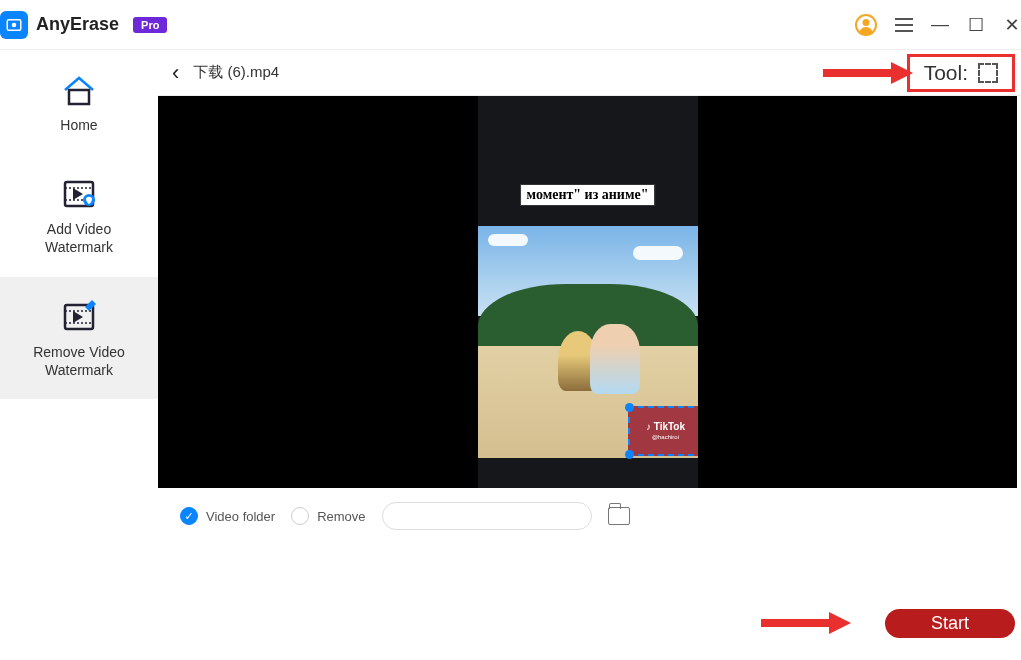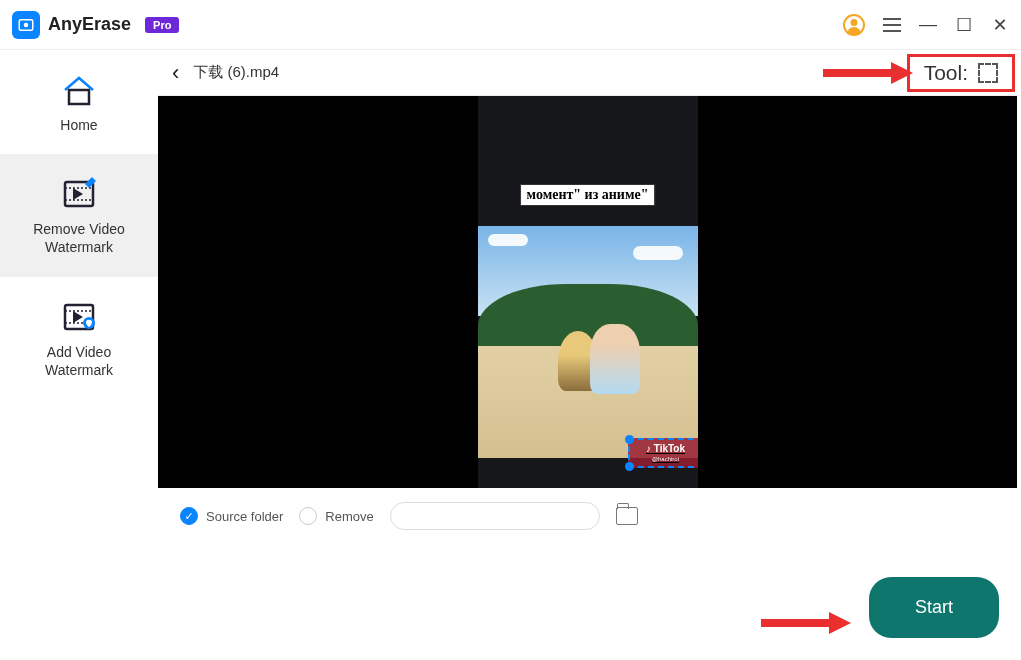--- a/index.html
+++ b/index.html
@@ -1,18 +1,18 @@
 <!DOCTYPE html>
 <html><head>
   <meta charset="utf-8">
   <style>
     * { margin: 0; padding: 0; box-sizing: border-box; font-family: -apple-system, BlinkMacSystemFont, "Segoe UI", Arial, sans-serif; }
     body { width: 1021px; height: 660px; background: #fff; overflow: hidden; }
 
-    .titlebar { height: 50px; display: flex; align-items: center; padding: 0 12px; border-bottom: 1px solid #eee; }
+    .titlebar { height: 50px; display: flex; align-items: center; padding: 0 0; border-bottom: 1px solid #eee; }
     .logo-area { display: flex; align-items: center; gap: 8px; }
     .app-logo { width: 28px; height: 28px; background: #0a84ff; border-radius: 6px; display:flex; align-items:center; justify-content:center; }
     .app-name { font-size: 18px; font-weight: 600; color: #222; }
     .pro-badge { background: #6d28d9; color: #fff; font-size: 11px; font-weight: 700; padding: 2px 8px; border-radius: 3px; margin-left: 6px; }
     .titlebar-right { margin-left: auto; display: flex; align-items: center; gap: 18px; }
     .user-icon { width: 22px; height: 22px; border: 2px solid #f5a623; border-radius: 50%; position: relative; }
     .user-icon::before { content: ""; position: absolute; top: 3px; left: 50%; transform: translateX(-50%); width: 7px; height: 7px; background: #f5a623; border-radius: 50%; }
     .user-icon::after { content: ""; position: absolute; bottom: 0; left: 50%; transform: translateX(-50%); width: 14px; height: 7px; background: #f5a623; border-radius: 7px 7px 0 0; }
     .hamburger { width: 18px; display: flex; flex-direction: column; gap: 4px; }
     .hamburger span { height: 2px; background: #555; }
@@ -40,21 +40,21 @@
     .caption-area { position: absolute; top: 88px; left: 50%; transform: translateX(-50%); text-align: center; }
     .caption-line { background: #fff; color: #000; font-weight: 700; font-size: 14px; padding: 2px 6px; border: 1px solid #333; margin-bottom: 1px; white-space: nowrap; font-family: Georgia, serif; }
     .scene { position: absolute; top: 130px; left: 0; right: 0; height: 232px; }
     .sky { position: absolute; top: 0; left: 0; right: 0; height: 90px; background: linear-gradient(180deg,#79b4e8 0%, #a9d0ee 60%, #c9e0f3 100%); }
     .cloud { position:absolute; background:#fff; border-radius:20px; opacity:0.9; }
     .trees { position: absolute; top: 58px; left: 0; right: 0; height: 70px; background: #2a5d2f; border-radius: 40% 40% 0 0 / 60% 60% 0 0; }
     .beach { position: absolute; top: 120px; left: 0; right: 0; bottom: 0; background: linear-gradient(180deg, #e2d0a4 0%, #d4bf90 100%); }
     .char1 { position: absolute; top: 105px; left: 80px; width: 40px; height: 60px; background: linear-gradient(180deg,#e8c97a 40%, #8a6d3b 100%); border-radius: 50% 50% 20% 20%; }
     .char2 { position: absolute; top: 98px; left: 112px; width: 50px; height: 70px; background: linear-gradient(180deg,#eecfb0 30%,#b3daf2 100%); border-radius: 40% 40% 15% 15%; }
 
-    .selection-box { position: absolute; bottom: 20px; right: -6px; width: 76px; height: 30px; border: 2px dashed #0a84ff; background: rgba(150,30,50,0.85); text-decoration: underline; }
+    .selection-box { position: absolute; bottom: 32px; right: -6px; width: 76px; height: 50px; border: 2px dashed #0a84ff; background: rgba(150,30,50,0.85); }
     .sel-handle { position: absolute; width: 9px; height: 9px; background: #0a84ff; border-radius: 50%; }
     .sel-h-tl { top:-5px; left:-5px; }
     .sel-h-bl { bottom:-5px; left:-5px; }
     .tiktok-mark { color:#fff; font-size:10px; font-weight:700; display:flex; flex-direction:column; align-items:center; justify-content:center; height:100%; line-height:1; }
     .tiktok-sub { font-size:6px; font-weight:400; margin-top:2px; }
 
     .controls { padding: 14px 22px 0; }
     .play-row { display: flex; align-items: center; gap: 14px; margin-bottom: 20px; }
     .ctrl-btn { width: 40px; height: 40px; border-radius: 50%; background: #0a84ff; color: #fff; display:flex; align-items:center; justify-content:center; cursor:pointer; }
     .ctrl-btn.small { width: 34px; height: 34px; }
@@ -65,21 +65,21 @@
 
     .file-loc-label { font-size: 15px; color: #333; margin-bottom: 10px; }
     .loc-row { display: flex; align-items: center; gap: 16px; }
     .radio-opt { display: flex; align-items: center; gap: 8px; font-size: 13px; color: #555; }
     .radio-circle { width: 18px; height: 18px; border-radius: 50%; border: 1px solid #ccc; display:flex; align-items:center; justify-content:center; }
     .radio-circle.checked { background: #0a84ff; border-color:#0a84ff; }
     .radio-check { color:#fff; font-size:11px; }
     .custom-input { border: 1px solid #ddd; border-radius: 14px; height: 28px; width: 210px; }
     .folder-icn { width: 22px; height: 18px; border: 1.5px solid #777; border-radius: 2px; position: relative; }
     .folder-icn::before { content:""; position:absolute; top:-5px; left:0; width:10px; height:5px; border:1.5px solid #777; border-bottom:none; border-radius:2px 2px 0 0; }
-    .start-btn { position: absolute; right: 22px; bottom: 22px; background: #0f766e; color: #fff; font-size: 18px; padding: 20px 46px; border-radius: 22px; cursor:pointer; }
+    .start-btn { position: absolute; right: 6px; bottom: 22px; background: #b91c1c; color: #fff; font-size: 18px; padding: 4px 46px; border-radius: 22px; cursor:pointer; }
   </style>
 </head>
 <body>
 
 <div class="titlebar">
   <div class="logo-area">
     <div class="app-logo">
       <svg width="18" height="18" viewBox="0 0 24 24">
           <rect x="3" y="5" width="18" height="14" rx="2" fill="none" stroke="#fff" stroke-width="2"></rect>
           <circle cx="12" cy="12" r="3" fill="#fff"></circle>
@@ -104,44 +104,44 @@
 <div class="main">
   <div class="sidebar">
     <div class="sidebar-item">
       <div class="sidebar-icon">
         <svg viewBox="0 0 40 40">
             <path d="M6 20 L20 8 L34 20" fill="none" stroke="#0a84ff" stroke-width="2.5"></path>
             <rect x="10" y="20" width="20" height="14" fill="none" stroke="#223" stroke-width="2.5"></rect>
           </svg>
       </div>
       <div>Home</div>
-    </div>
-    <div class="sidebar-item active">
-      <div class="sidebar-icon">
-        <svg viewBox="0 0 40 40">
-            <rect x="6" y="8" width="28" height="24" rx="2" fill="none" stroke="#223" stroke-width="2.5"></rect>
-            <path d="M6 14 L34 14 M6 26 L34 26" stroke="#223" stroke-width="1.5" stroke-dasharray="2 2"></path>
-            <polygon points="14,14 14,26 24,20" fill="#223"></polygon>
-            <path d="M26 10 L33 3 L37 7 L30 14" fill="#0a84ff"></path>
-          </svg>
-      </div>
-      <div>Remove Video Watermark</div>
     </div>
     <div class="sidebar-item">
       <div class="sidebar-icon">
         <svg viewBox="0 0 40 40">
             <rect x="6" y="8" width="28" height="24" rx="2" fill="none" stroke="#223" stroke-width="2.5"></rect>
             <path d="M6 14 L34 14 M6 26 L34 26" stroke="#223" stroke-width="1.5" stroke-dasharray="2 2"></path>
             <polygon points="14,14 14,26 24,20" fill="#223"></polygon>
             <circle cx="30" cy="26" r="6" fill="#0a84ff"></circle>
             <path d="M27 25 C27 22 33 22 33 25 C33 28 30 30 30 30 C30 30 27 28 27 25" fill="#fff"></path>
           </svg>
       </div>
       <div>Add Video Watermark</div>
     </div>
+    <div class="sidebar-item active">
+      <div class="sidebar-icon">
+        <svg viewBox="0 0 40 40">
+            <rect x="6" y="8" width="28" height="24" rx="2" fill="none" stroke="#223" stroke-width="2.5"></rect>
+            <path d="M6 14 L34 14 M6 26 L34 26" stroke="#223" stroke-width="1.5" stroke-dasharray="2 2"></path>
+            <polygon points="14,14 14,26 24,20" fill="#223"></polygon>
+            <path d="M26 10 L33 3 L37 7 L30 14" fill="#0a84ff"></path>
+          </svg>
+      </div>
+      <div>Remove Video Watermark</div>
+    </div>
   </div>
 
   <div class="content">
     <div class="file-header">
       <div class="back-btn">‹</div>
       <div class="filename">下载 (6).mp4</div>
       <div class="arrow-red" style="right:108px; top:16px;">
         <div class="arrow-red-line"></div>
           <div class="arrow-red-head"></div>
       </div>
@@ -179,21 +179,21 @@
       </div>
     </div>
 
     <div class="controls">
 
       <div class="loc-row">
         <div class="radio-opt">
           <div class="radio-circle checked">
               <span class="radio-check">✓</span>
             </div>
-          <span>Source folder</span>
+          <span>Video folder</span>
         </div>
         <div class="radio-opt">
           <div class="radio-circle"></div>
           <span>Remove</span>
         </div>
         <div class="custom-input"></div>
         <div class="folder-icn"></div>
       </div>
     </div>
 

